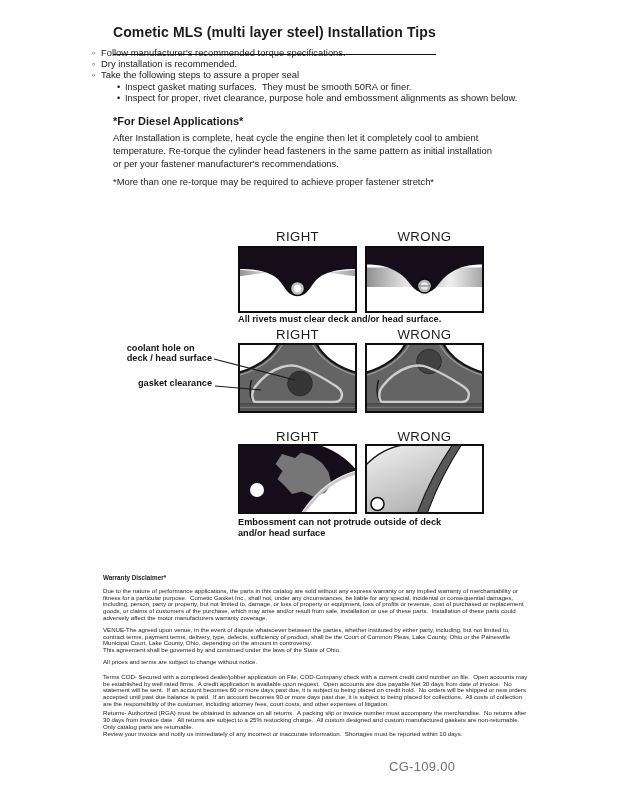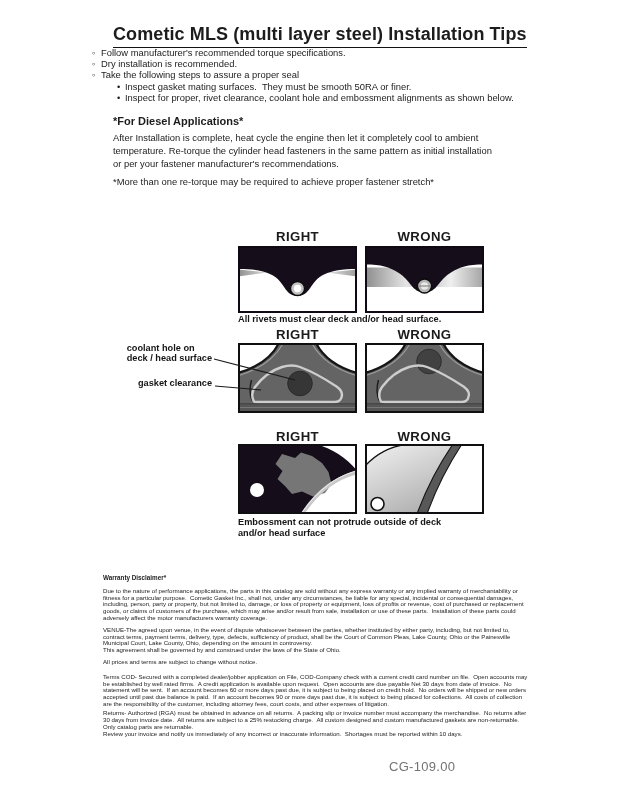--- a/index.html
+++ b/index.html
@@ -1,32 +1,32 @@
 <!DOCTYPE html>
 <html><head>
 <meta charset="utf-8">
 <style>
   html,body { margin:0; padding:0; background:#ffffff; }
   .page { position:relative; width:618px; height:800px; background:#ffffff; overflow:hidden;
           font-family:"Liberation Sans","DejaVu Sans",sans-serif; color:#1c1c1c; }
 
-  .title { position:absolute; left:113px; top:24px; font-size:18px; font-weight:700;
-           letter-spacing:.1px; border-bottom:1.6px solid #121212; padding-bottom:2px; white-space:nowrap; }
+  .title { position:absolute; left:113px; top:24px; font-size:14px; font-weight:700;
+           letter-spacing:.1px; border-bottom:1.6px solid #121212; padding-bottom:14px; white-space:nowrap; }
 
   .bullets { position:absolute; left:92px; top:47px; font-size:9.4px; line-height:11.2px; }
   .b-row { display:flex; white-space:pre; }
   .b-row .mk { width:9px; flex:none; }
   .b-row.sub { margin-left:25px; }
   .b-row.sub .mk { width:8px; }
 
   .diesel-h { position:absolute; left:113px; top:115px; font-size:11px; font-weight:700; white-space:nowrap; }
   .body-copy { position:absolute; left:113px; top:131px; font-size:9.4px; line-height:13px; }
   .body-copy p { margin:0 0 5px 0; white-space:pre; }
 
-  .dg-label { position:absolute; width:119px; text-align:center; font-size:13.2px; font-weight:700;
+  .dg-label { position:absolute; width:119px; text-align:center; font-size:13.2px; font-weight:400;
               letter-spacing:.4px; color:#1b1b1b; }
   .panel { position:absolute; width:119px; }
   .caption { position:absolute; left:238px; font-size:9.2px; font-weight:700; color:#151515;
              line-height:10.5px; white-space:pre-line; }
   .callout { position:absolute; text-align:left; font-size:9.2px; font-weight:700;
              line-height:9.8px; white-space:pre-line; color:#151515; }
   #callout-coolant { right:406px; top:344px; }
   #callout-gasket  { right:406px; top:379px; }
   .leader { position:absolute; left:0; top:0; pointer-events:none; }
 
@@ -59,21 +59,21 @@
     <div class="b-row">
       <span class="mk">◦</span>
       <span>Take the following steps to assure a proper seal</span>
     </div>
     <div class="b-row sub">
       <span class="mk">•</span>
       <span>Inspect gasket mating surfaces.  They must be smooth 50RA or finer.</span>
     </div>
     <div class="b-row sub">
       <span class="mk">•</span>
-      <span>Inspect for proper, rivet clearance, coolant hole and embossment alignments as shown below.</span>
+      <span>Inspect for proper, rivet clearance, purpose hole and embossment alignments as shown below.</span>
     </div>
   </div>
 
   <div class="diesel-h">*For Diesel Applications*</div>
 
   <div class="body-copy">
     <p>After Installation is complete, heat cycle the engine then let it completely cool to ambient
 temperature. Re-torque the cylinder head fasteners in the same pattern as initial installation
 or per your fastener manufacturer's recommendations.</p>
     <p>*More than one re-torque may be required to achieve proper fastener stretch*</p>

